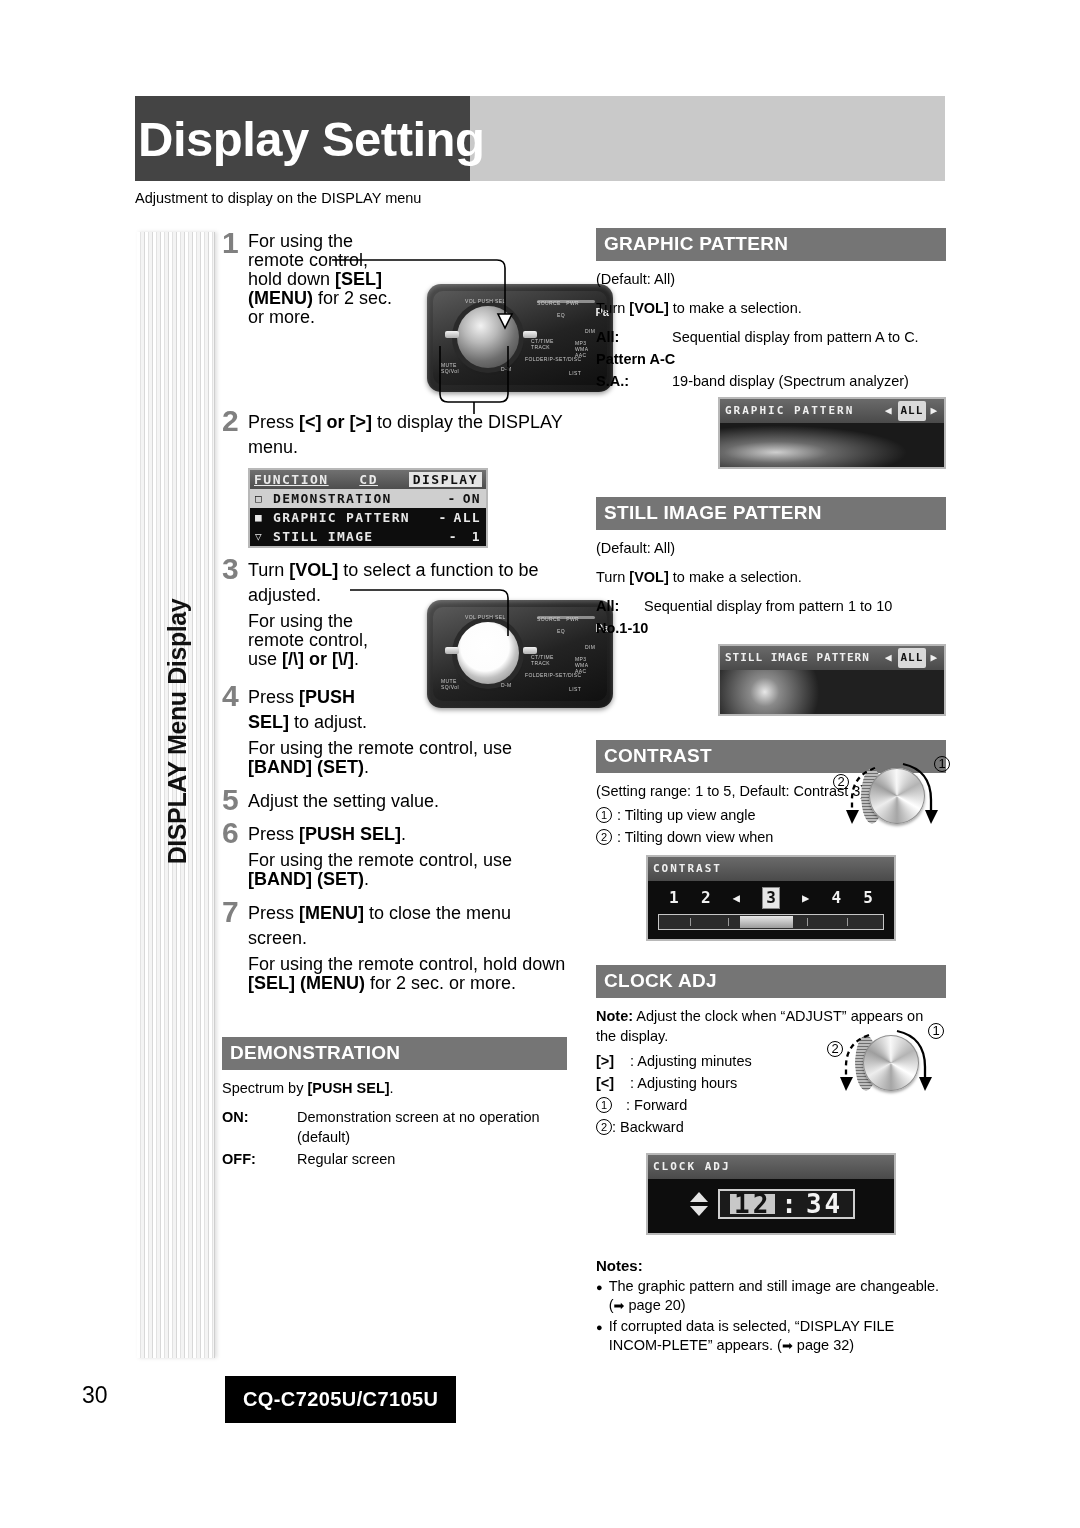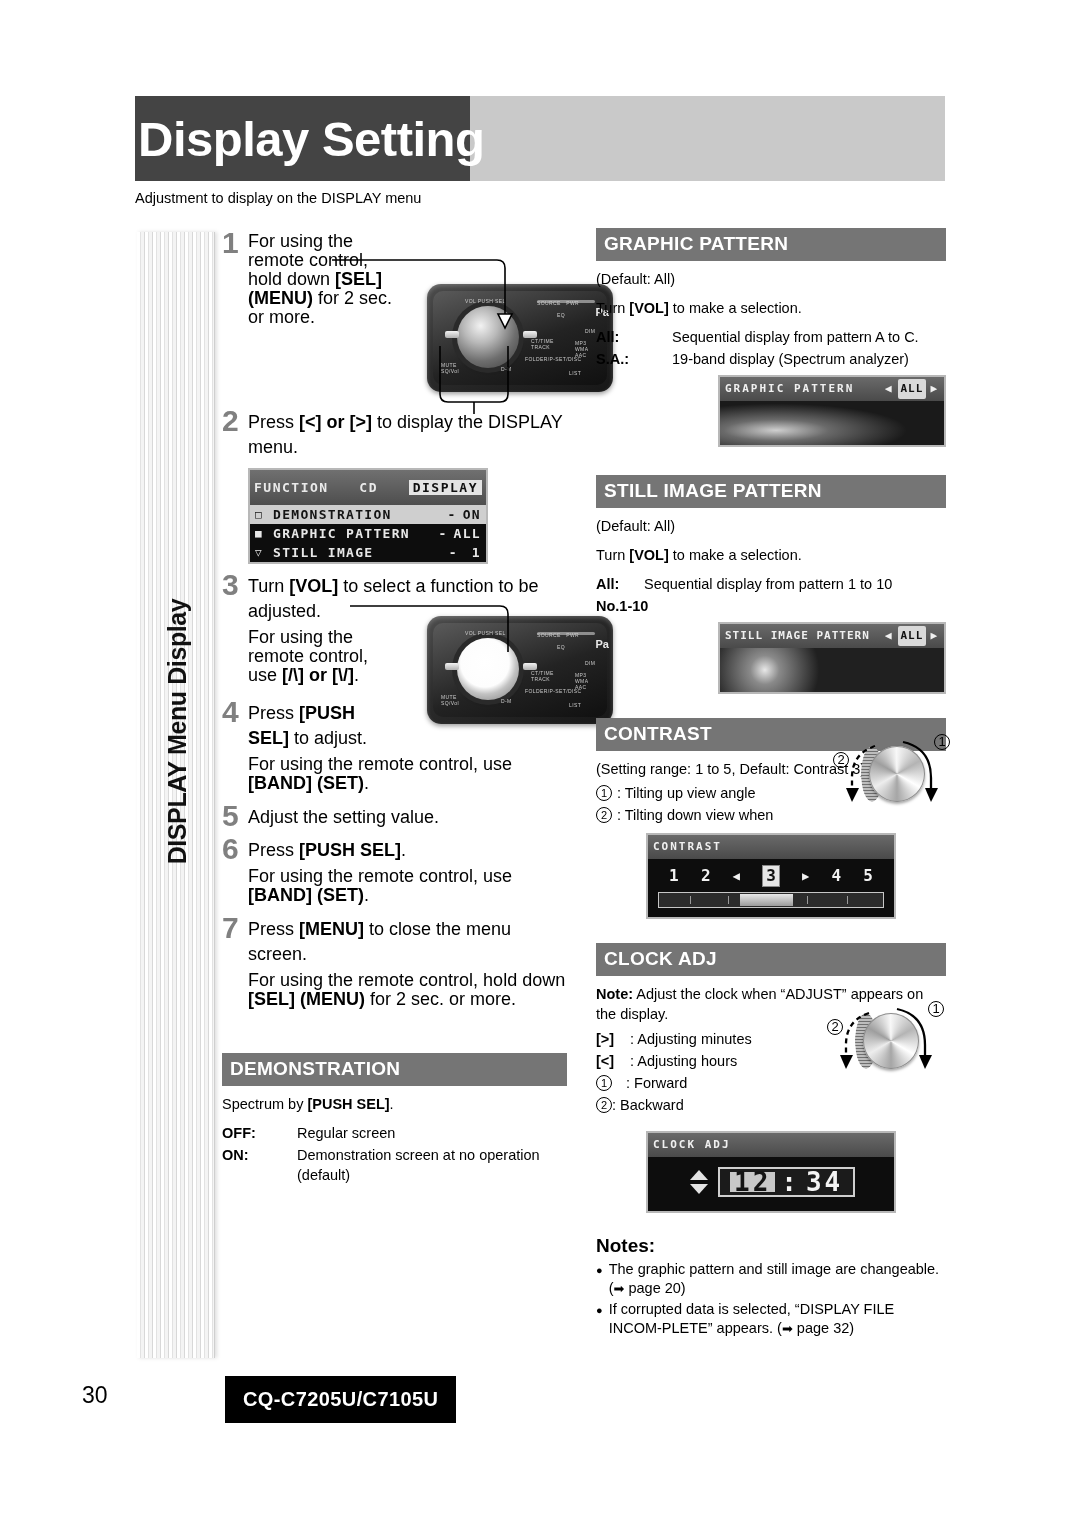--- a/index.html
+++ b/index.html
@@ -143,21 +143,21 @@
     padding: 0 3px; border-radius: 2px;
     font-size: 11px; letter-spacing: 1px;
   }
   .lcd-title .arrows { display:flex; gap:4px; align-items:center; }
 
   
   #lcd-menu { width: 240px; margin: 8px 0 6px 0; }
   #lcd-menu .tabs {
     display: flex; background: linear-gradient(to bottom,#707070,#4e4e4e);
     color: #eaeaea; font-size: 13px; font-weight: bold; letter-spacing: 1.5px;
-    padding: 10px 4px; justify-content: space-between;
+    padding: 2px 4px; justify-content: space-between; text-decoration: underline;
   }
   #lcd-menu .tabs .sel { background:#e4e4e4; color:#111; padding:0 4px; }
   #lcd-menu .row {
     display: flex; align-items: center;
     font-size: 13px; letter-spacing: 1.3px; font-weight: bold;
     padding: 2px 5px; color: #e8e8e8;
   }
   #lcd-menu .row.hl { background: #cfcfcf; color: #141414; }
   #lcd-menu .row .mark { width: 18px; font-size: 11px; }
   #lcd-menu .row .nm { flex: 1 1 auto; }
@@ -282,21 +282,21 @@
   .circled {
     display:inline-block; width:16px; height:16px; line-height:14px;
     border:1.4px solid #000; border-radius:50%;
     text-align:center; font-size:11px; vertical-align:middle;
   }
   .knob-ill .lbl {
     position:absolute; font-size:13px;
   }
 
   
-  .notes-title { font-weight:bold; font-size:19px; margin-bottom:3px; }
+  .notes-title { font-weight:bold; font-size:15px; margin-bottom:3px; }
   .note-item { display:flex; font-size:14.5px; line-height:19px; margin-bottom:2px; }
   .note-item .bullet { margin-right:6px; font-size:11px; line-height:20px; }
 
   
   #page-number {
     position:absolute; left:82px; top:1382px;
     font-size: 23px;
   }
   #model-badge {
     position:absolute; left:225px; top:1376px;
@@ -471,43 +471,46 @@
     </div>
   </div>
 
   <div style="margin-top:44px;">
     <div class="sec-bar">DEMONSTRATION</div>
     <div class="sec-body">
       <div class="p">
         <span>Spectrum by </span><b>[PUSH SEL]</b><span>.</span>
       </div>
       <div class="defrow">
+        <span class="k" style="width:75px;">ON:</span>
+        <span class="v">Demonstration screen at no operation (default)</span>
+      </div>
+      <div class="defrow">
         <span class="k" style="width:75px;">OFF:</span>
         <span class="v">Regular screen</span>
-      </div>
-      <div class="defrow">
-        <span class="k" style="width:75px;">ON:</span>
-        <span class="v">Demonstration screen at no operation (default)</span>
       </div>
     </div>
   </div>
 </div>
 
 <div class="col" id="col-right">
 
   <div>
     <div class="sec-bar">GRAPHIC PATTERN</div>
     <div class="sec-body">
       <div class="p">(Default: All)</div>
       <div class="p">
         <span>Turn </span><b>[VOL]</b><span> to make a selection.</span>
       </div>
       <div class="defrow">
         <span class="k" style="width:76px;">All:</span>
         <span class="v">Sequential display from pattern A to C.</span>
+      </div>
+      <div class="defrow">
+        <span class="k">Pattern A-C</span>
       </div>
       <div class="defrow">
         <span class="k" style="width:76px;">S.A.:</span>
         <span class="v">19-band display (Spectrum analyzer)</span>
       </div>
       <div style="display:flex; justify-content:flex-end;">
         <div class="lcd lcd-photo">
           <div class="art"></div>
           <div class="lcd-title">
             <span>GRAPHIC PATTERN</span>

